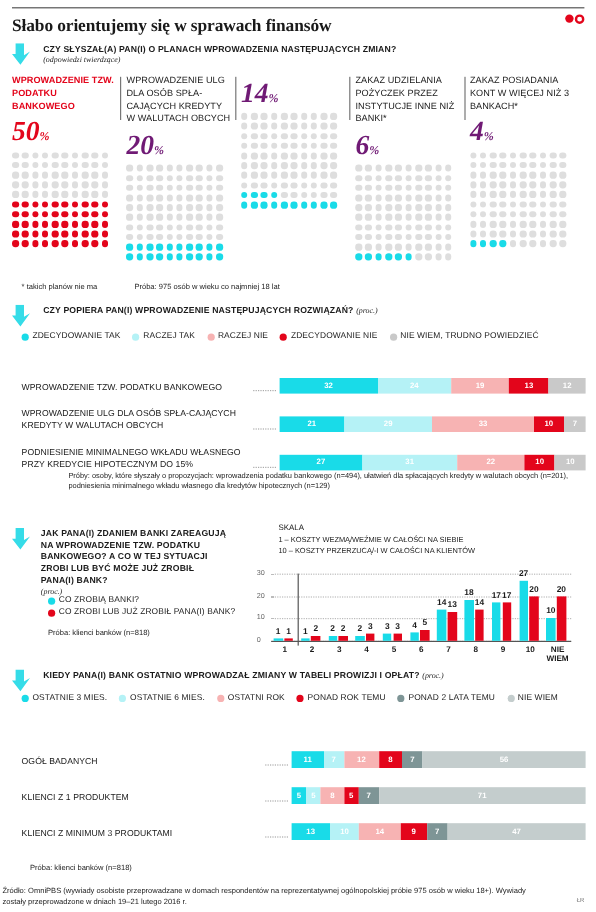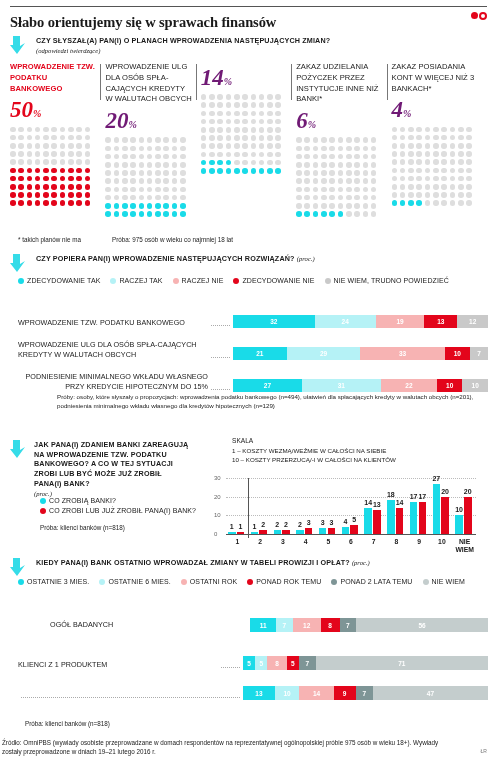--- a/index.html
+++ b/index.html
@@ -712,21 +712,21 @@
           </div>
           <div class="seg" style="width: 10%; background: rgb(227, 5, 27);">
             <span>10</span>
           </div>
           <div class="seg" style="width: 7%; background: rgb(201, 201, 201);">
             <span>7</span>
           </div>
         </div>
       </div>
       <div style="display: flex; align-items: flex-end; height: 32px;">
-        <div class="rowlbl" style="width: 190px; text-align: right;">PODNIESIENIE MINIMALNEGO WKŁADU WŁASNEGO PRZY KREDYCIE HIPOTECZNYM DO 15%</div>
+        <div class="rowlbl" style="width: 190px; text-align: left;">PODNIESIENIE MINIMALNEGO WKŁADU WŁASNEGO PRZY KREDYCIE HIPOTECZNYM DO 15%</div>
         <div class="dotlead"></div>
         <div class="stack" style="width: 255px; height: 13px;">
           <div class="seg" style="width: 27%; background: rgb(25, 219, 232);">
             <span>27</span>
           </div>
           <div class="seg" style="width: 31%; background: rgb(181, 242, 246); color: rgb(255, 255, 255);">
             <span>31</span>
           </div>
           <div class="seg" style="width: 22%; background: rgb(247, 179, 179);">
             <span>22</span>
@@ -872,21 +872,21 @@
         <span class="sw" style="background: rgb(126, 149, 150);"></span>
         <span>PONAD 2 LATA TEMU</span>
       </div>
       <div class="item">
         <span class="sw" style="background: rgb(196, 205, 205);"></span>
         <span>NIE WIEM</span>
       </div>
     </div>
 
   <div style="position:absolute; left:18px; top:610px; width:470px;" id="s4bars">
-      <div style="display: flex; align-items: center; height: 30px; margin-left: 32px;">
+      <div style="display: flex; align-items: flex-end; height: 30px;">
         <div class="rowlbl" style="width: 200px; text-align: left;">OGÓŁ BADANYCH</div>
         <div class="dotlead"></div>
         <div class="stack" style="width: 245px; height: 14px;">
           <div class="seg" style="width: 10.8911%; background: rgb(25, 219, 232);">
             <span>11</span>
           </div>
           <div class="seg" style="width: 6.93069%; background: rgb(181, 242, 246); color: rgb(255, 255, 255);">
             <span>7</span>
           </div>
           <div class="seg" style="width: 11.8812%; background: rgb(247, 179, 179);">
@@ -921,20 +921,21 @@
           </div>
           <div class="seg" style="width: 6.93069%; background: rgb(126, 149, 150);">
             <span>7</span>
           </div>
           <div class="seg" style="width: 70.297%; background: rgb(196, 205, 205); color: rgb(255, 255, 255);">
             <span>71</span>
           </div>
         </div>
       </div>
       <div style="display: flex; align-items: flex-end; height: 30px;">
+        <div class="rowlbl" style="width: 200px; text-align: left;">KLIENCI Z MINIMUM 3 PRODUKTAMI</div>
         <div class="dotlead"></div>
         <div class="stack" style="width: 245px; height: 14px;">
           <div class="seg" style="width: 13%; background: rgb(25, 219, 232);">
             <span>13</span>
           </div>
           <div class="seg" style="width: 10%; background: rgb(181, 242, 246); color: rgb(255, 255, 255);">
             <span>10</span>
           </div>
           <div class="seg" style="width: 14%; background: rgb(247, 179, 179);">
             <span>14</span>

